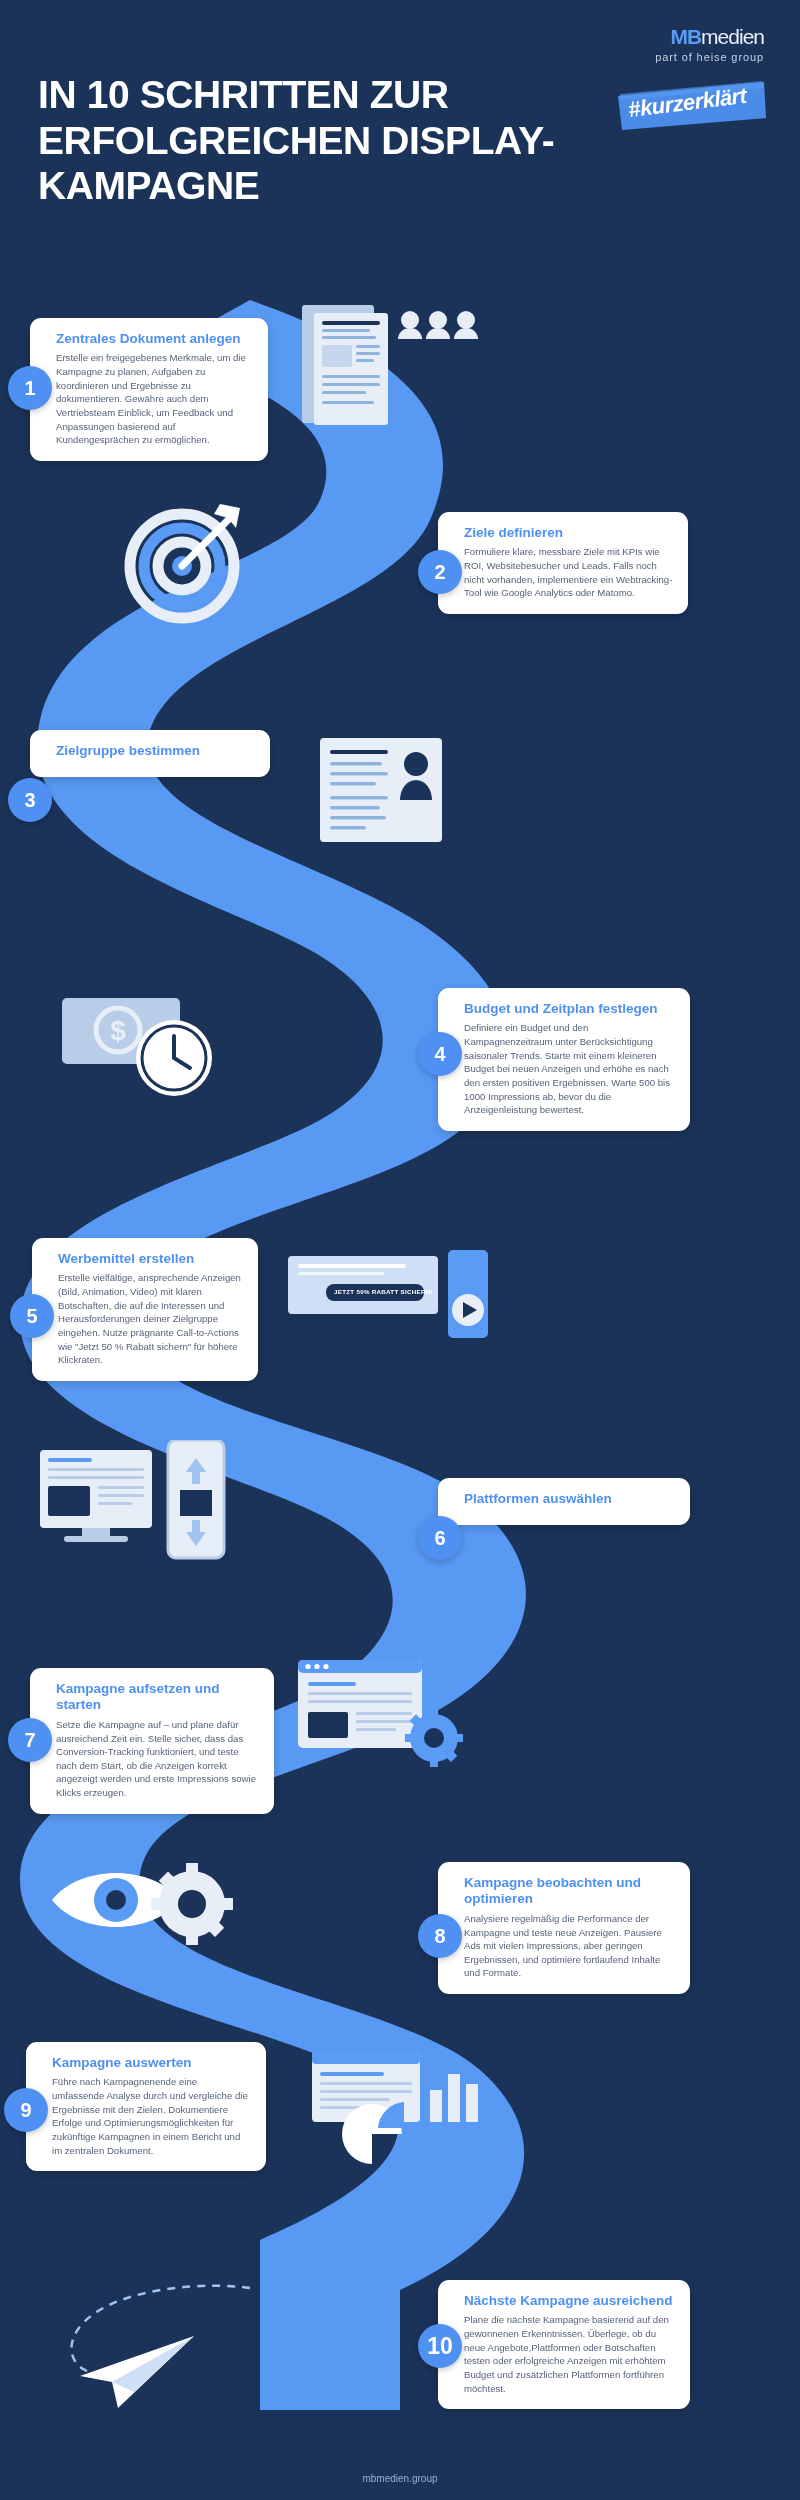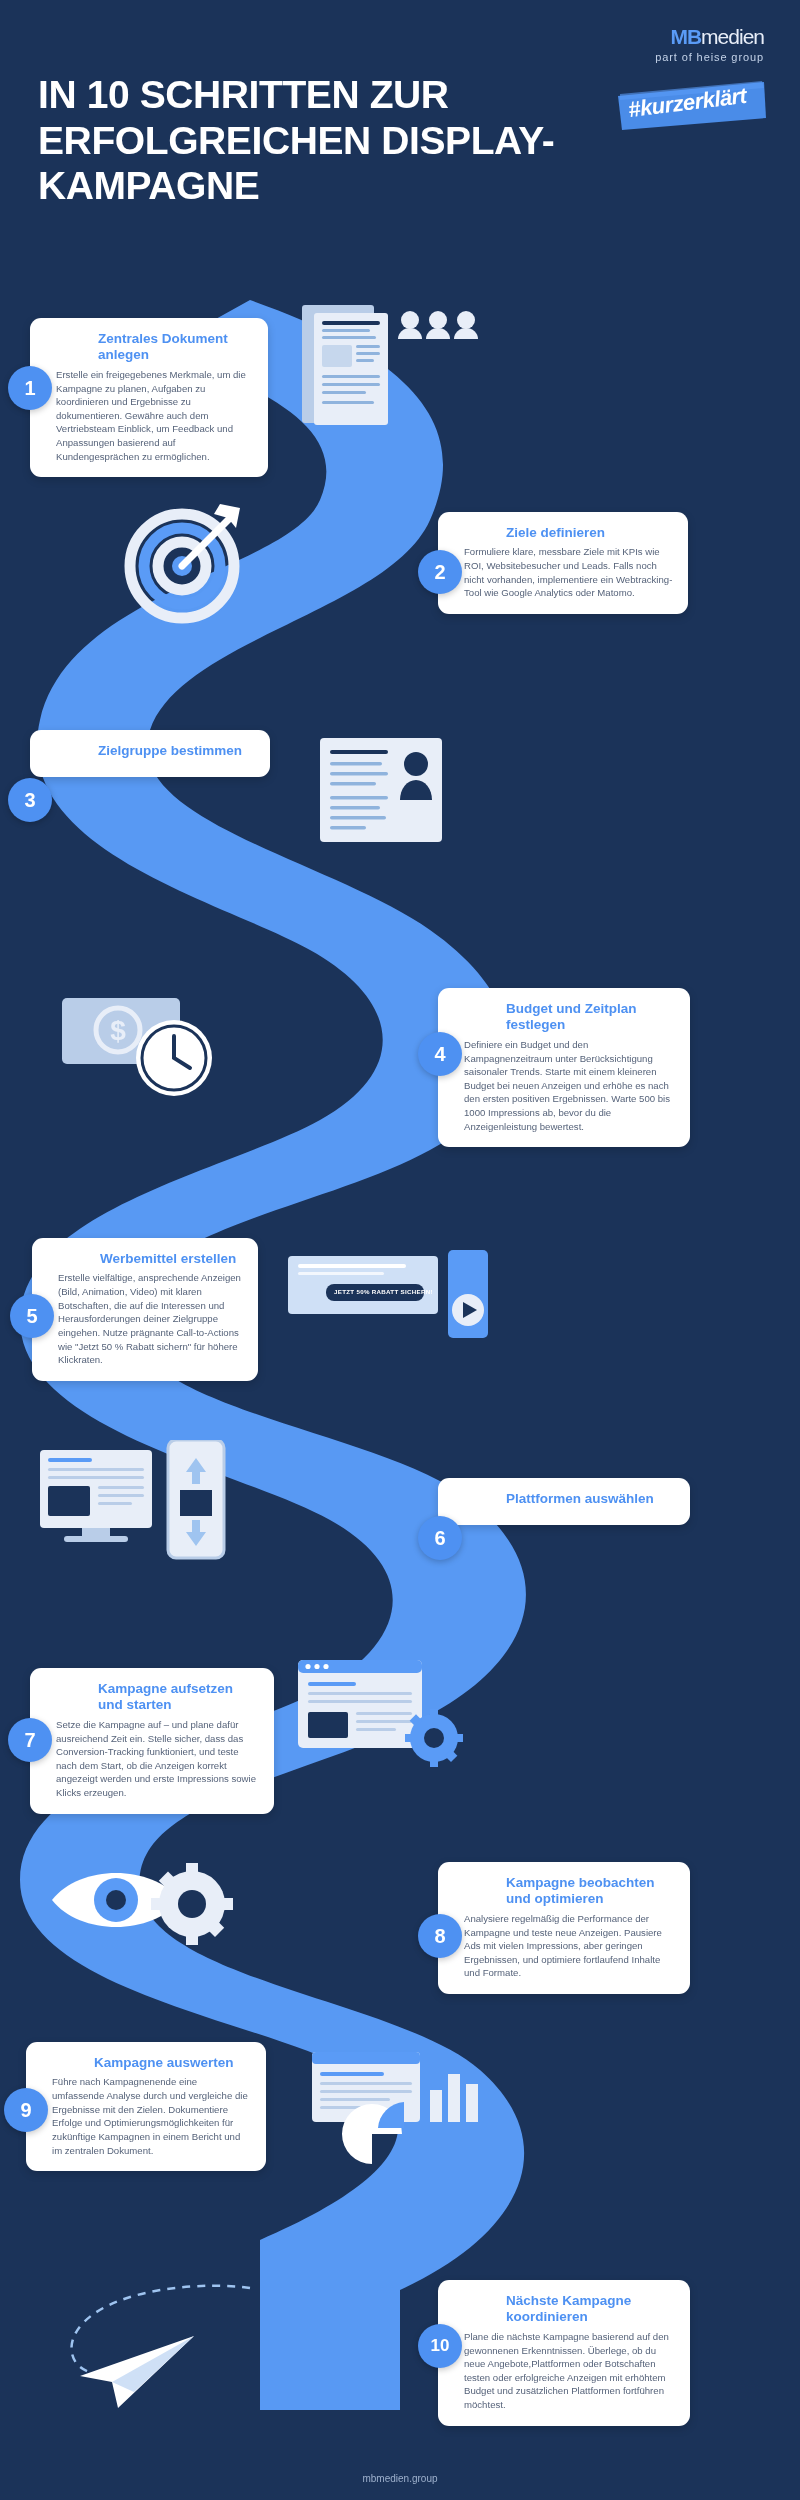--- a/index.html
+++ b/index.html
@@ -79,21 +79,20 @@
     border-radius: 11px;
     padding: 13px 15px 14px 26px;
     box-shadow: 0 3px 9px rgba(0,0,0,0.17);
   }
   .card-title {
     color: #4e91f2;
     font-size: 13.5px;
     font-weight: bold;
     line-height: 1.22;
     margin-bottom: 4px;
-    margin-left: 42px;
   }
   .card-body {
     color: #56637a;
     font-size: 9.6px;
     line-height: 1.42;
   }
   .badge {
     position: absolute;
     width: 44px;
     height: 44px;
@@ -101,21 +100,21 @@
     background: #4e91f2;
     color: #ffffff;
     font-size: 20px;
     font-weight: bold;
     display: flex;
     align-items: center;
     justify-content: center;
     z-index: 6;
     box-shadow: 0 2px 6px rgba(0,0,0,0.22);
   }
-  .badge.small-num { font-size: 17px; }
+  .badge.small-num { font-size: 23px; }
 
   
   .illus { position: absolute; z-index: 3; }
 
   
   .footer {
     position: absolute;
     bottom: 16px;
     left: 0;
     width: 800px;
@@ -393,21 +392,21 @@
       <rect x="118" y="38" width="12" height="32" fill="#e8eef8"></rect>
       <rect x="136" y="22" width="12" height="48" fill="#e8eef8"></rect>
       <rect x="154" y="32" width="12" height="38" fill="#e8eef8"></rect>
       <path d="M60 112 a30 30 0 1 1 30 -30 L60 82 Z" fill="#ffffff"></path>
       <path d="M66 76 a28 28 0 0 1 26 -26 L92 76 Z" fill="#5a9bf6"></path>
     </svg>
   </div>
 
   <div class="step" style="left:268px; top:2280px; width:244px;">
     <div class="card" style="margin-left:170px; width:252px;">
-      <div class="card-title">Nächste Kampagne koordinieren</div>
+      <div class="card-title">Nächste Kampagne ausreichend</div>
       <div class="card-body">Plane die nächste Kampagne basierend auf den gewonnenen Erkenntnissen. Überlege, ob du neue Angebote,Plattformen oder Botschaften testen oder erfolgreiche Anzeigen mit erhöhtem Budget und zusätzlichen Plattformen fortführen möchtest.</div>
     </div>
     <div class="badge small-num" style="left:150px; top:44px;">10</div>
   </div>
   <div class="illus" style="left:60px; top:2280px;">
     <svg width="200" height="140" viewBox="0 0 200 140">
       <path d="M190 8 C150 2, 60 6, 24 42 C2 64, 10 92, 40 94" fill="none" stroke="#9fc4f0" stroke-width="2.5" stroke-dasharray="8 7"></path>
       <path d="M20 96 L134 56 L58 128 L52 102 Z" fill="#ffffff"></path>
       <path d="M52 102 L134 56 L74 112 Z" fill="#cfe0f6"></path>
     </svg>

